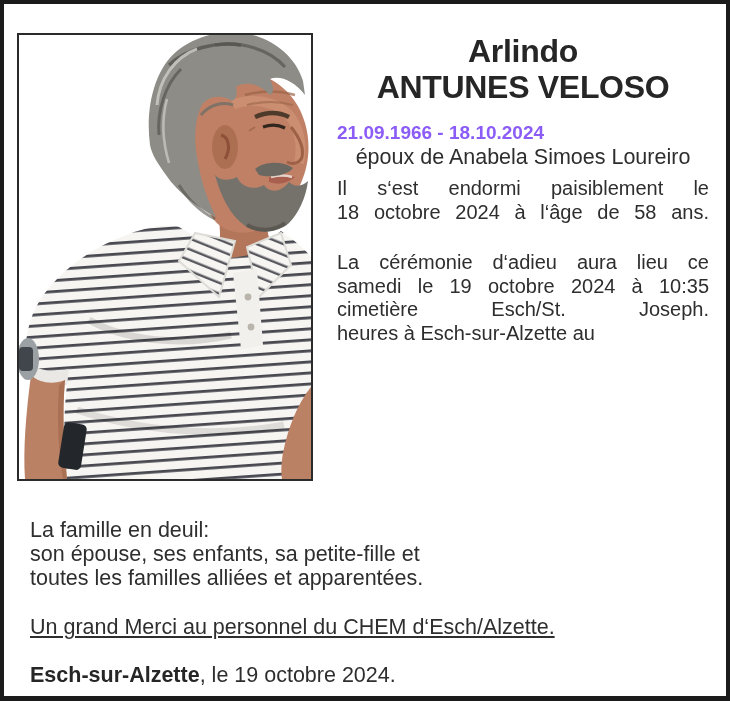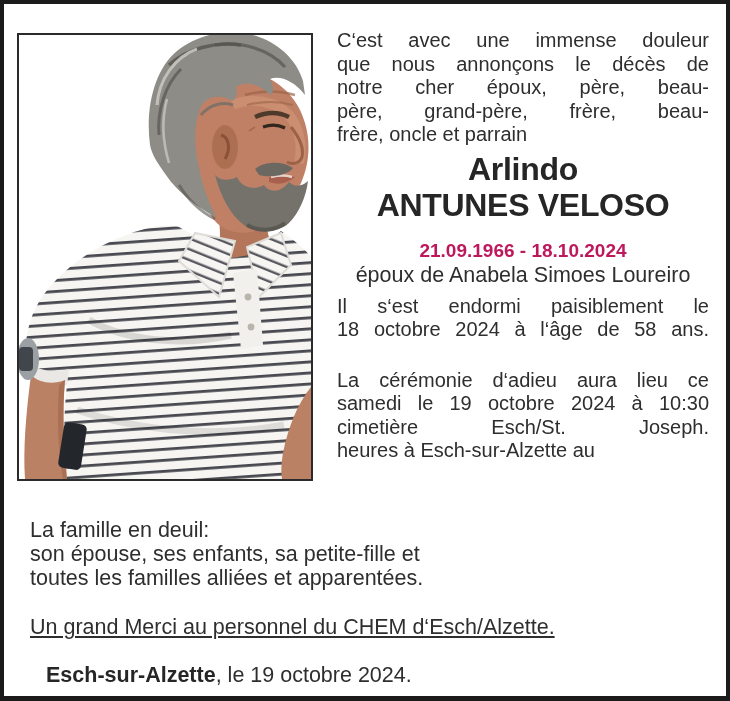--- a/index.html
+++ b/index.html
@@ -37,31 +37,31 @@
   .photo-frame svg{display:block;}
   .col-right{
     position:absolute;left:333px;top:25px;width:372px;
     font-size:20px;line-height:23.5px;
   }
   .para .line{text-align:justify;text-align-last:justify;white-space:normal;}
   .para .line:last-child{text-align-last:left;}
   .para.just-all .line:last-child{text-align-last:justify;}
   .name{margin-top:4px;text-align:center;font-weight:700;
         font-size:32px;line-height:36px;letter-spacing:-0.3px;color:#262626;}
-  .dates{margin-top:17px;text-align:center;font-weight:700;
-         font-size:19px;line-height:22px;color:#be185d;}
+  .dates{margin-top:17px;font-weight:700;
+         font-size:19px;line-height:22px;color:#8b5cf6;}
   .spouse{margin-top:1px;text-align:center;font-size:21.5px;line-height:24px;}
   .para-death{margin-top:8px;}
   .para-ceremony{margin-top:27px;}
   .bottom{
     position:absolute;left:26px;top:515px;width:678px;
     font-size:21.5px;line-height:23.8px;
   }
   .thanks{margin-top:26px;text-decoration:underline;}
-  .closing{margin-top:24px;margin-left:16px;}
+  .closing{margin-top:24px;}
   .closing .city{font-weight:700;color:#262626;}
 </style>
 </head>
 <body>
 
 <div class="notice">
 
   <div class="photo-frame" title="portrait of deceased man, gray hair and beard, striped polo shirt">
     <svg width="292" height="444" viewBox="0 0 292 444" aria-hidden="true">
       <defs>
@@ -159,42 +159,35 @@
           <path d="M140,100 C138,76 146,50 162,34" stroke="#55544e" stroke-width="3" fill="none" opacity="0.7"></path>
           <path d="M150,128 C144,108 142,86 148,64" stroke="#c7c6c0" stroke-width="2.6" fill="none" opacity="0.8"></path>
           <path d="M182,80 C190,70 204,66 214,70" stroke="#6f6e68" stroke-width="3" fill="none" opacity="0.8"></path>
           <path d="M160,150 C170,166 184,178 196,184" stroke="#55544e" stroke-width="3" fill="none" opacity="0.6"></path>
         </g>
       </g>
     </svg>
   </div>
 
   <div class="col-right">
-    <div class="para">
-        <div class="line">C‘est avec une immense douleur</div>
-        <div class="line">que nous annonçons le décès de</div>
-        <div class="line">notre cher époux, père, beau-</div>
-        <div class="line">père, grand-père, frère, beau-</div>
-        <div class="line">frère, oncle et parrain</div>
-      </div>
 
     <div class="name">Arlindo</div>
     <div class="name" style="margin-top:0;">ANTUNES VELOSO</div>
 
     <div class="dates">21.09.1966 - 18.10.2024</div>
     <div class="spouse">époux de Anabela Simoes Loureiro</div>
 
     <div class="para para-death just-all">
         <div class="line">Il s‘est endormi paisiblement le</div>
         <div class="line">18 octobre 2024 à l‘âge de 58 ans.</div>
       </div>
 
     <div class="para para-ceremony">
         <div class="line">La cérémonie d‘adieu aura lieu ce</div>
-        <div class="line">samedi le 19 octobre 2024 à 10:30</div>
+        <div class="line">samedi le 19 octobre 2024 à 10:35</div>
         <div class="line">cimetière Esch/St. Joseph.</div>
         <div class="line">heures à Esch-sur-Alzette au</div>
       </div>
   </div>
 
   <div class="bottom">
     <div>
         <div class="line">La famille en deuil:</div>
         <div class="line">son épouse, ses enfants, sa petite-fille et</div>
         <div class="line">toutes les familles alliées et apparentées.</div>

